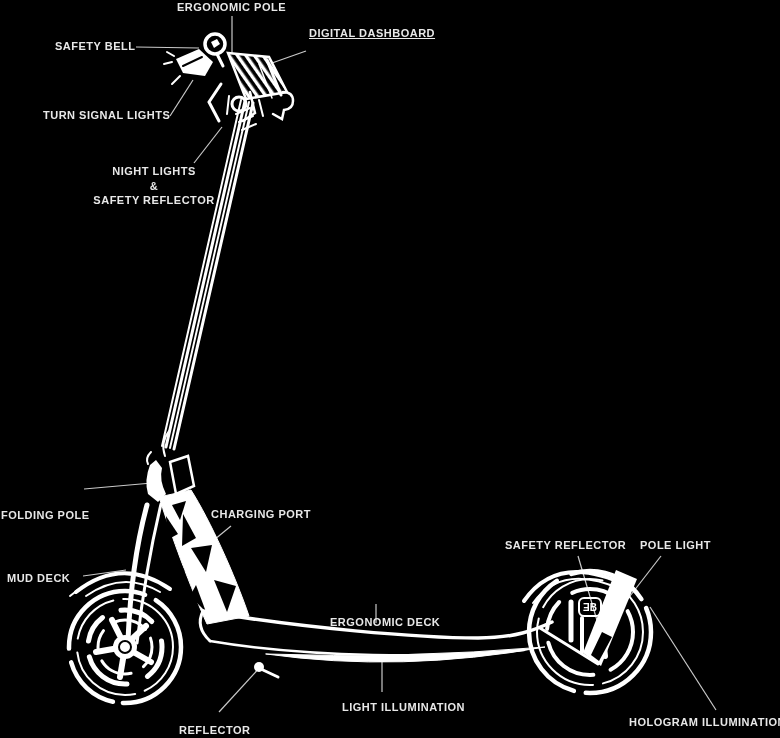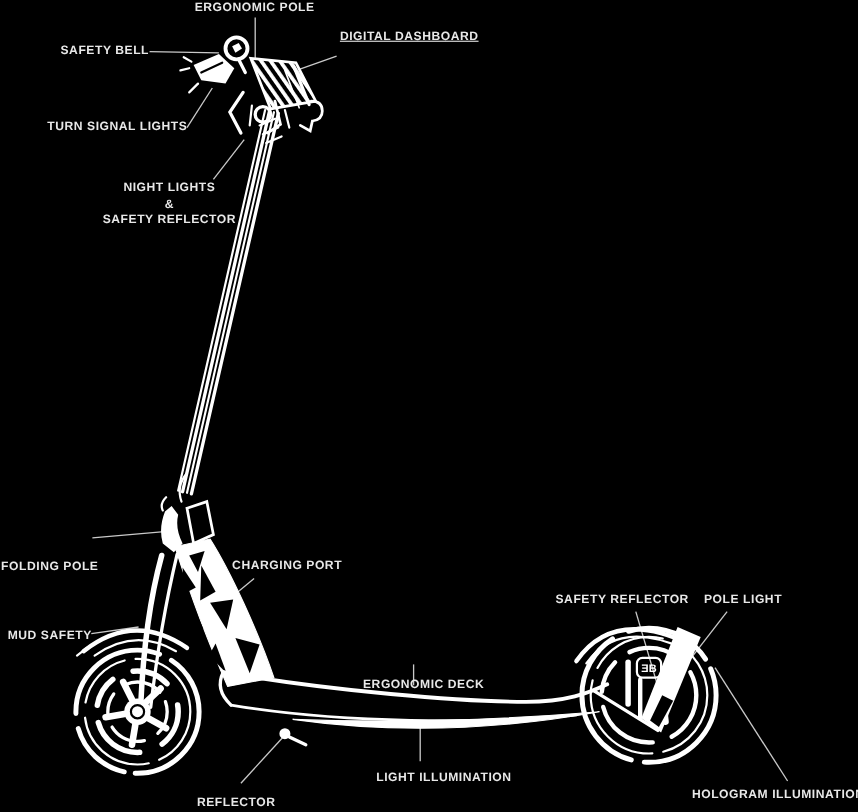--- a/index.html
+++ b/index.html
@@ -143,21 +143,21 @@
   <div class="label" style="left:43px;top:109px;">TURN SIGNAL LIGHTS</div>
 
   <div class="label center" id="night-light-label">
     <div>NIGHT LIGHTS</div>
     <div>&amp;</div>
     <div>SAFETY REFLECTOR</div>
   </div>
 
   <div class="label" style="left:1px;top:481px;margin-top:28px;">FOLDING POLE</div>
   <div class="label" style="left:211px;top:508px;">CHARGING PORT</div>
-  <div class="label" style="left:7px;top:572px;">MUD SAFETY</div>
+  <div class="label" style="left:7px;top:572px;">MUD DECK</div>
   <div class="label" style="left:330px;top:588px;margin-top:28px;">ERGONOMIC DECK</div>
   <div class="label" style="left:505px;top:539px;">SAFETY REFLECTOR</div>
   <div class="label" style="left:640px;top:539px;">POLE LIGHT</div>
   <div class="label" style="left:342px;top:701px;">LIGHT ILLUMINATION</div>
   <div class="label" style="left:179px;top:724px;">REFLECTOR</div>
   <div class="label" style="left:629px;top:716px;">HOLOGRAM ILLUMINATION</div>
 
 </div>
 
 </body></html>

